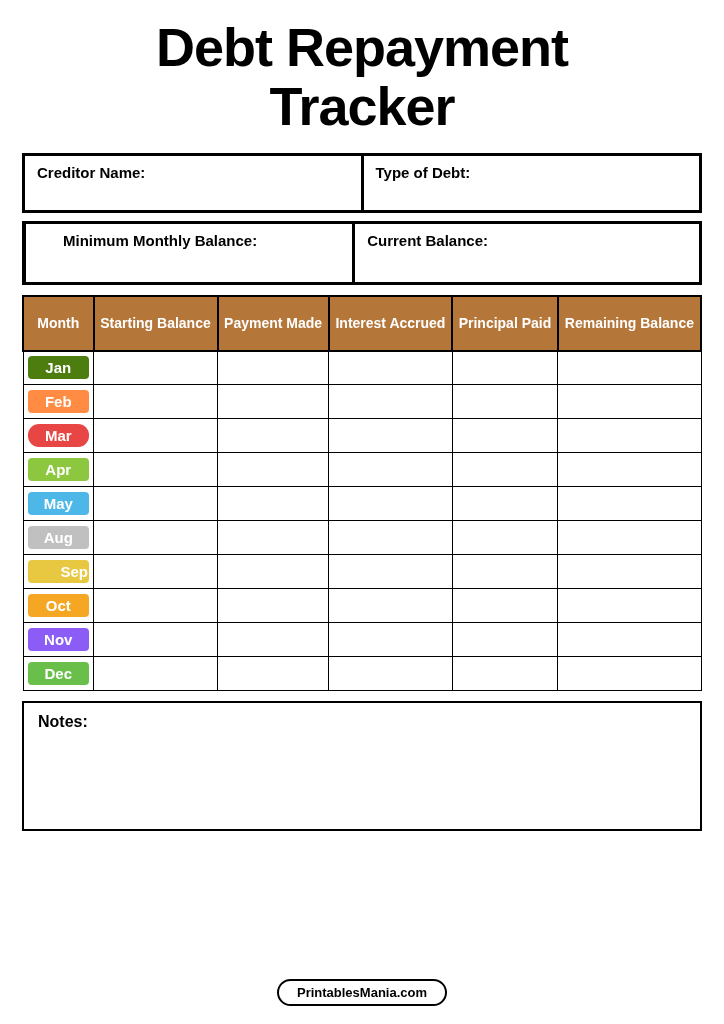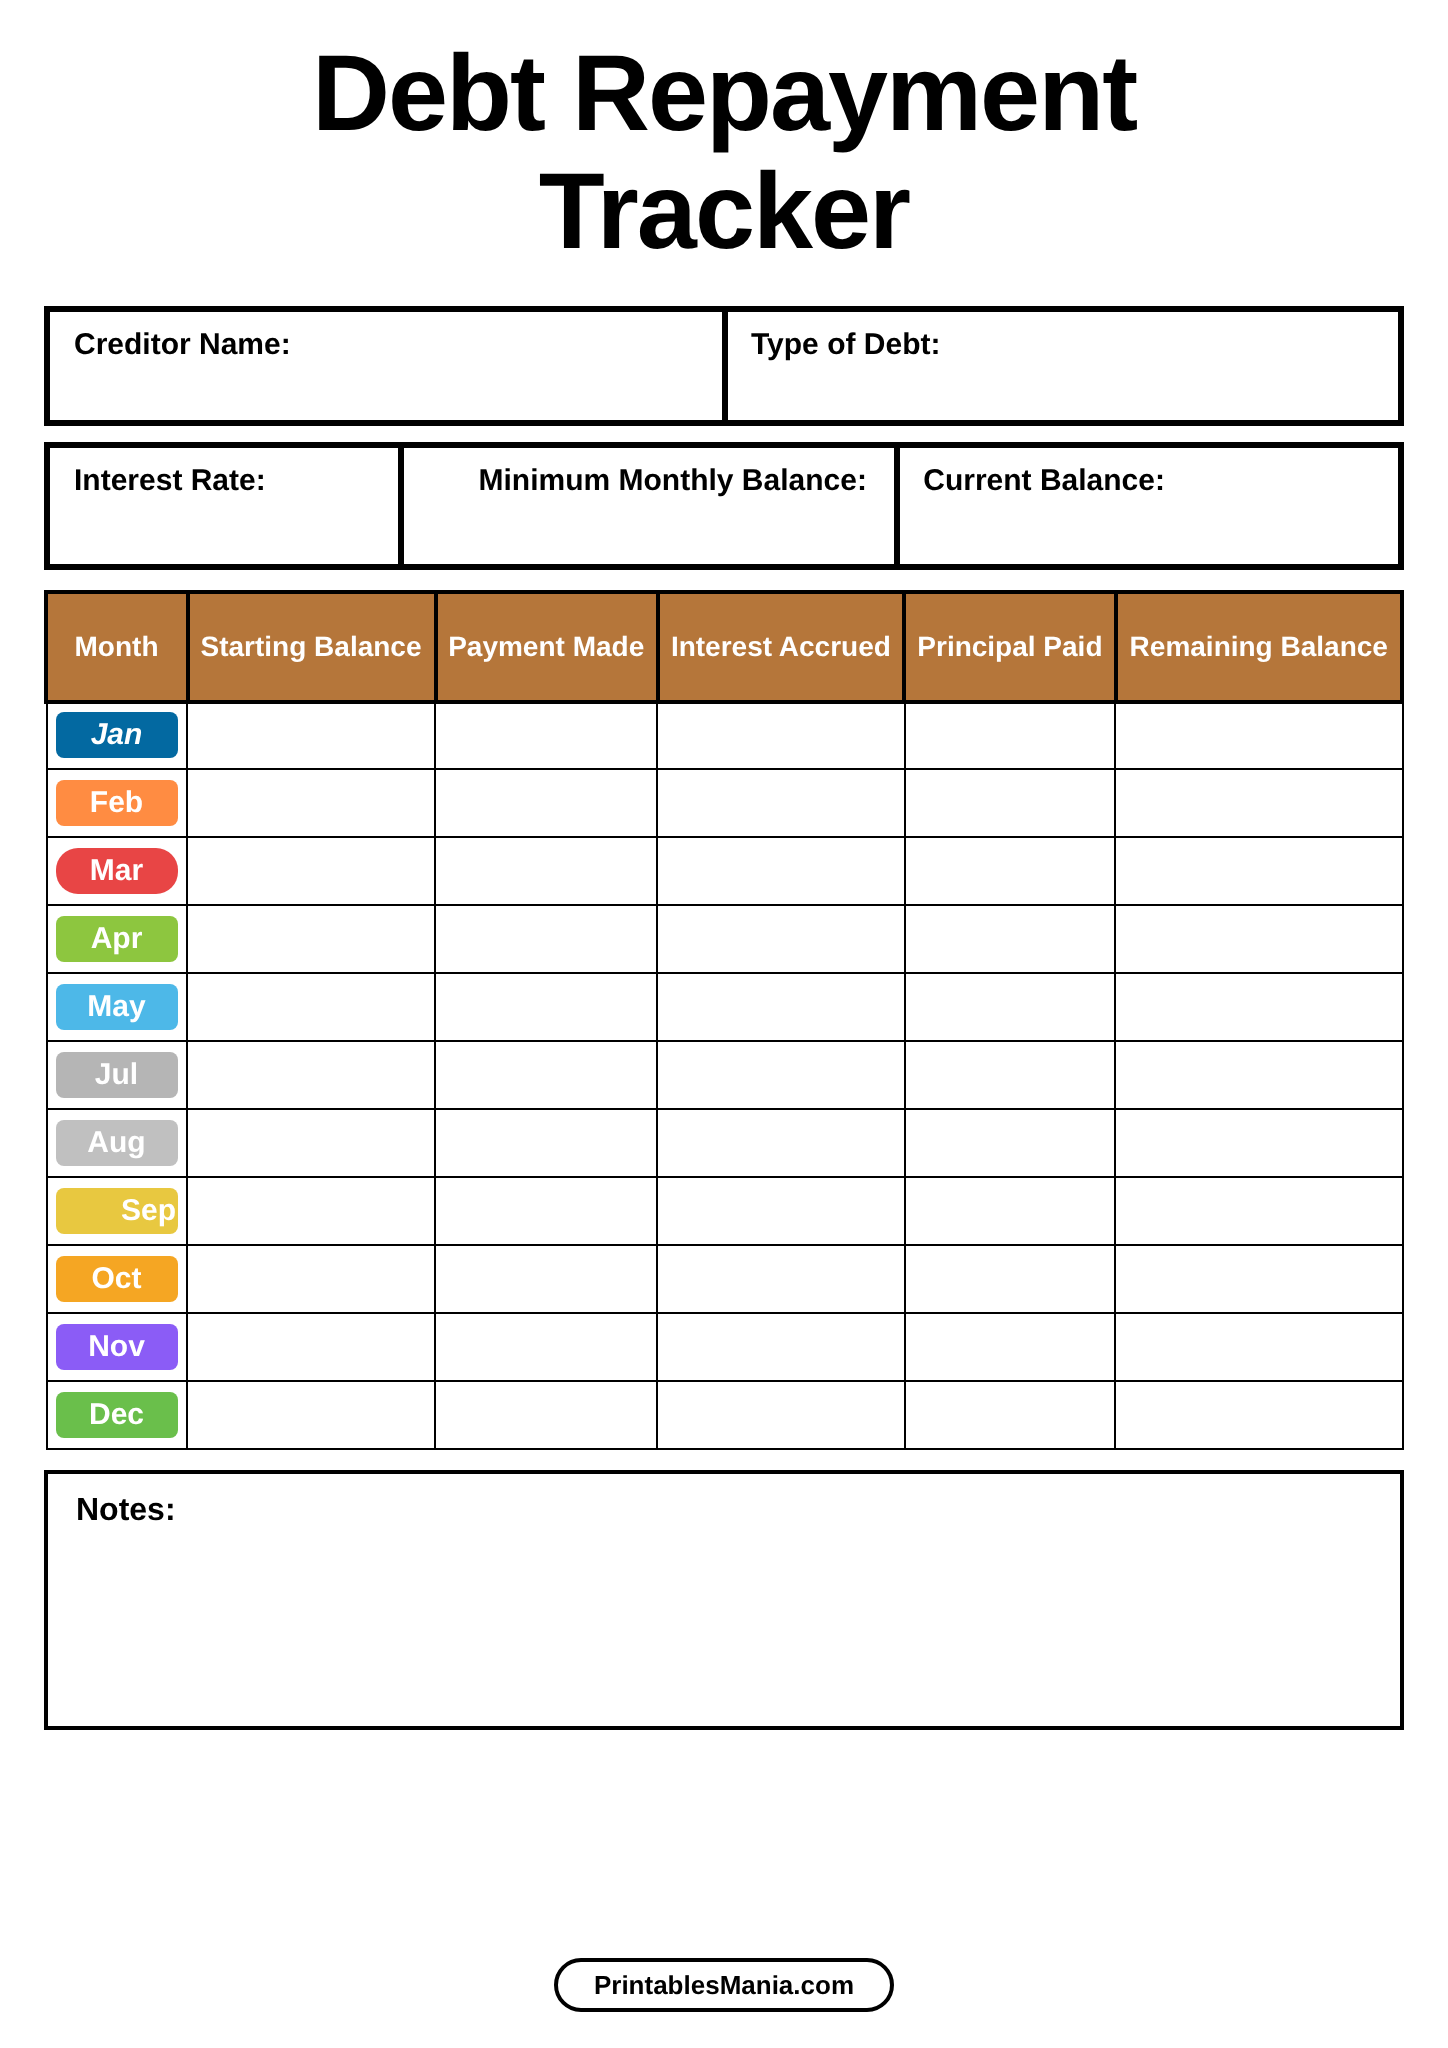--- a/index.html
+++ b/index.html
@@ -103,21 +103,21 @@
     .footer-badge {
       border: 2px solid #000;
       border-radius: 20px;
       padding: 4px 18px;
       font-size: 13px;
       font-weight: 600;
       display: inline-block;
     }
 
     
-    .jan { background-color: #0369a1; font-style: italic; }
+    .jan { background-color: #4d7c0f; }
     .feb { background-color: #ff8c42; }
     .mar { background-color: #e84545; border-radius: 11px; }
     .apr { background-color: #8dc63f; }
     .may { background-color: #4db8e8; }
     .jun { background-color: #9b59b6; }
     .jul { background-color: #b5b5b5; }
     .aug { background-color: #c0c0c0; }
     .sep { background-color: #e8c840; padding-left: 32px; }
     .oct { background-color: #f5a623; }
     .nov { background-color: #8b5cf6; }
@@ -134,23 +134,20 @@
 <div style="width:100%; border: 2px solid #000; margin-bottom:0; display:flex;">
   <div class="top-cell top-cell-creditor">
     <span>Creditor Name:</span>
   </div>
   <div class="top-cell top-cell-type" style="border-left: 2px solid #000;">
     <span>Type of Debt:</span>
   </div>
 </div>
 
 <div style="width:100%; border: 2px solid #000; border-top: 2px solid #000; margin-top:8px; margin-bottom:10px; display:flex;">
-  <div class="mid-cell mid-cell-interest">
-    <span>Interest Rate:</span>
-  </div>
   <div class="mid-cell mid-cell-min" style="border-left: 2px solid #000; padding-left: 37px;">
     <span>Minimum Monthly Balance:</span>
   </div>
   <div class="mid-cell mid-cell-balance" style="border-left: 2px solid #000;">
     <span>Current Balance:</span>
   </div>
 </div>
 
 <table class="tracker-table">
   <thead>
@@ -198,28 +195,20 @@
       </tr>
       <tr>
         <td style="padding: 2px 4px;"><span class="month-cell may">May</span></td>
         <td></td>
         <td></td>
         <td></td>
         <td></td>
         <td></td>
       </tr>
       <tr>
-        <td style="padding: 2px 4px;"><span class="month-cell jul">Jul</span></td>
-        <td></td>
-        <td></td>
-        <td></td>
-        <td></td>
-        <td></td>
-      </tr>
-      <tr>
         <td style="padding: 2px 4px;"><span class="month-cell aug">Aug</span></td>
         <td></td>
         <td></td>
         <td></td>
         <td></td>
         <td></td>
       </tr>
       <tr>
         <td style="padding: 2px 4px;"><span class="month-cell sep">Sep</span></td>
         <td></td>

